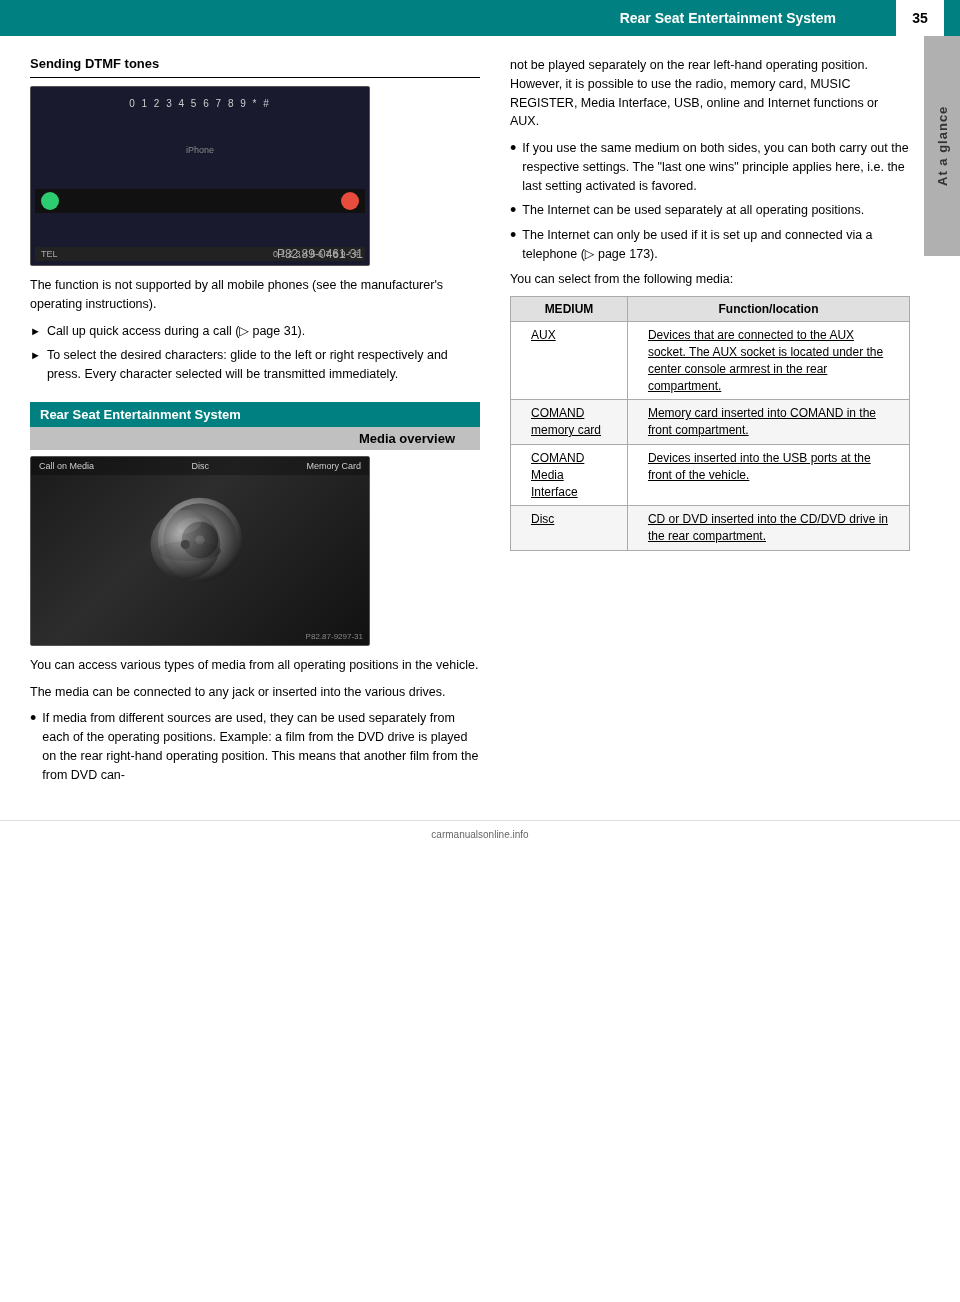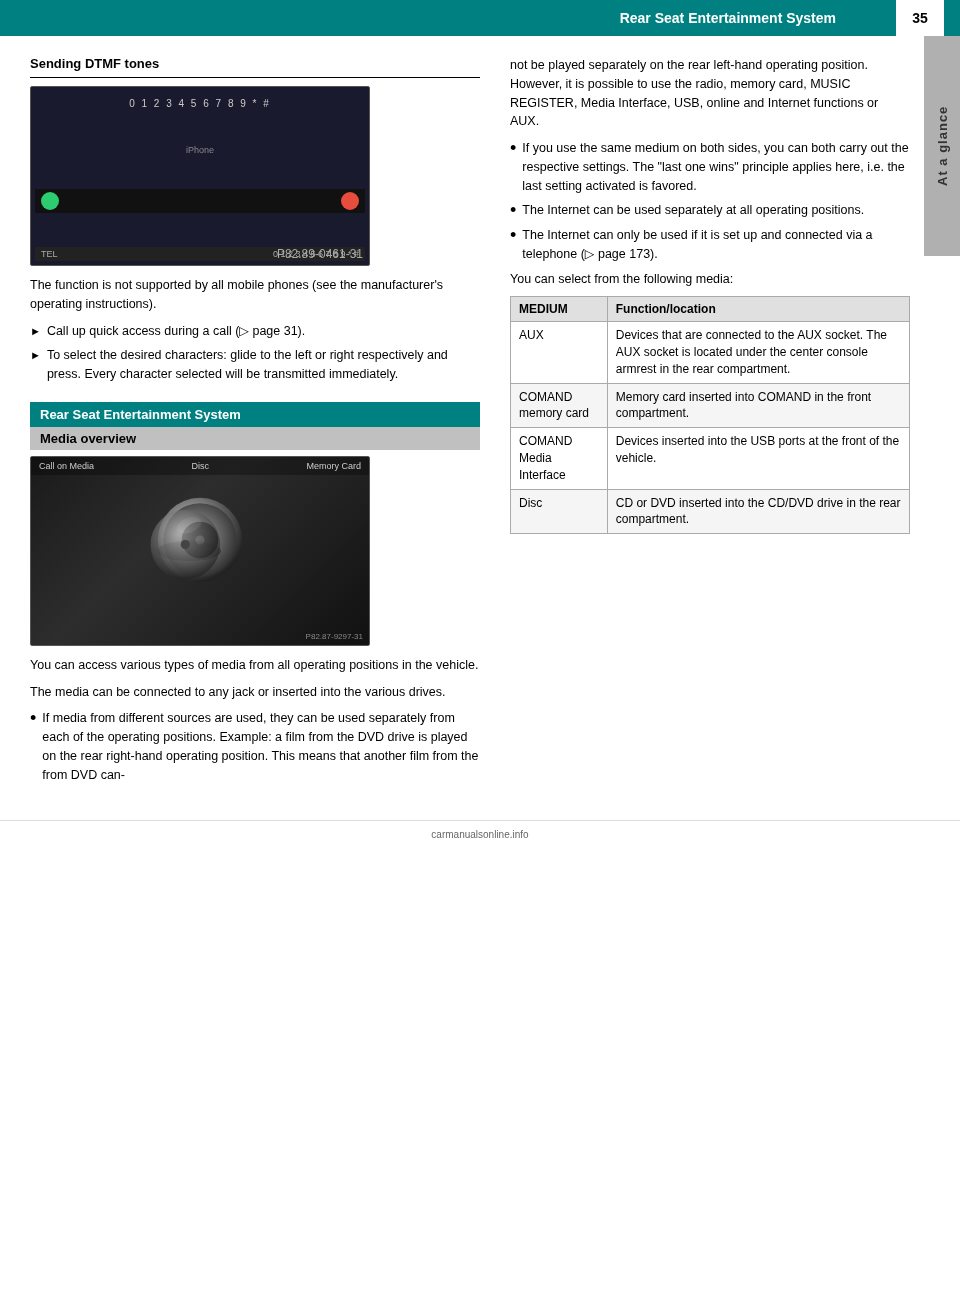--- a/index.html
+++ b/index.html
@@ -217,22 +217,23 @@
       padding: 5px 10px;
       margin-bottom: 0;
     }
 
     
     .gray-banner {
       background: #c0c0c0;
       color: #000;
       font-size: 13px;
       font-weight: bold;
-      padding: 4px 10px;
+      padding: 4px 25px;
       margin-bottom: 6px;
+      text-align: right;
     }
 
     
     .media-image {
       background: linear-gradient(135deg, #1a1a1a 0%, #2d2d2d 40%, #111 100%);
       border: 1px solid #555;
       width: 340px;
       height: 190px;
       margin-bottom: 10px;
       position: relative;
@@ -278,30 +279,31 @@
     
     .media-table {
       width: 100%;
       border-collapse: collapse;
       font-size: 12px;
     }
     .media-table th {
       background: #e0e0e0;
       border: 1px solid #aaa;
       padding: 5px 8px;
-      text-align: left;
+      text-align: center;
       font-weight: bold;
       font-size: 12px;
     }
     .media-table td {
       border: 1px solid #aaa;
-      padding: 5px 8px;
+      padding: 5px 20px;
       vertical-align: top;
       font-size: 12px;
       line-height: 1.4;
+      text-decoration: underline;
     }
     .media-table tr:nth-child(even) {
       background: #f5f5f5;
     }
 
     .right-bullet {
       display: flex;
       align-items: flex-start;
       margin-bottom: 6px;
       font-size: 12.5px;

